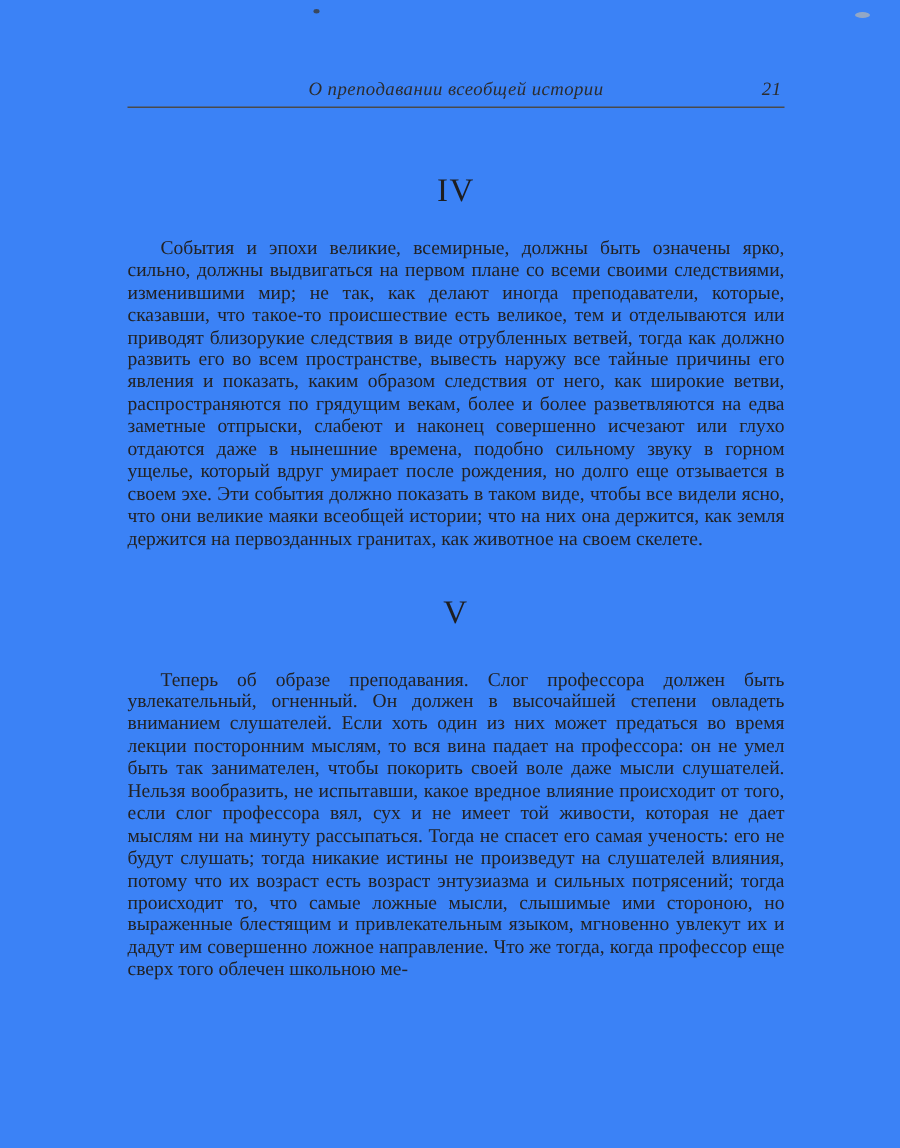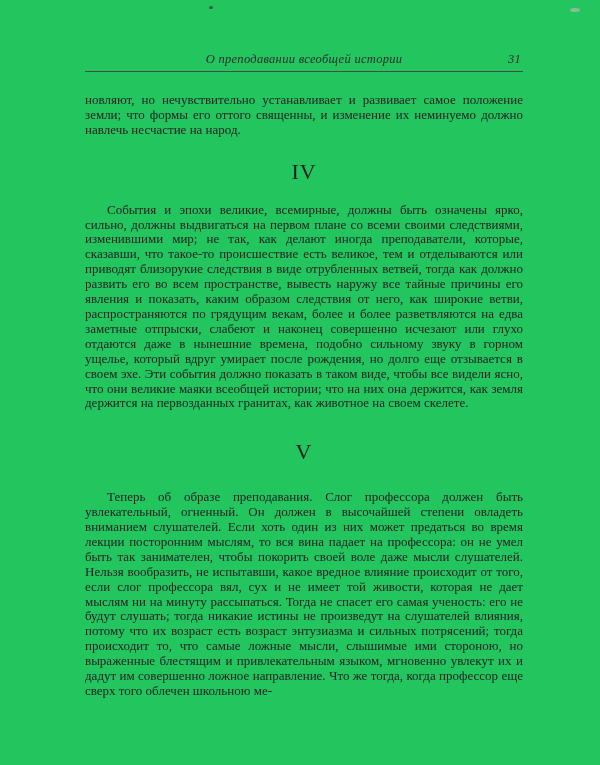--- a/index.html
+++ b/index.html
@@ -9,21 +9,21 @@
   body {
     width: 600px;
     height: 765px;
     background: #f4f3f0;
     overflow: hidden;
     position: relative;
   }
   .scan-page {
     position: absolute;
     inset: 0;
-    background: #22c55e;
+    background: #3b82f6;
     color: #1e1e20;
     font-family: "Liberation Serif", "DejaVu Serif", serif;
   }
   
   .speck-1 {
     position: absolute; left: 209px; top: 6px;
     width: 4px; height: 3px; background: #3a3a3a; border-radius: 50%;
     opacity: .8;
   }
   .speck-2 {
@@ -89,28 +89,27 @@
 </head>
 <body>
 
 <div class="scan-page">
 
   <span class="speck-1"></span>
   <span class="speck-2"></span>
 
   <div class="running-head">
     <span>О преподавании всеобщей истории</span>
-    <span class="page-number">31</span>
+    <span class="page-number">21</span>
   </div>
 
   <hr class="header-rule">
 
   <div class="body-text">
 
-    <p>новляют, но нечувствительно устанавливает и развивает самое положение земли; что формы его оттого священны, и изменение их неминуемо должно навлечь несчастие на народ.</p>
 
     <h2 class="section-heading">IV</h2>
 
     <p class="indent">События и эпохи великие, всемирные, должны быть означены ярко, сильно, должны выдвигаться на первом плане со всеми своими следствиями, изменившими мир; не так, как делают иногда преподаватели, которые, сказавши, что такое-то происшествие есть великое, тем и отделываются или приводят близорукие следствия в виде отрубленных ветвей, тогда как должно развить его во всем пространстве, вывесть наружу все тайные причины его явления и показать, каким образом следствия от него, как широкие ветви, распространяются по грядущим векам, более и более разветвляются на едва заметные отпрыски, слабеют и наконец совершенно исчезают или глухо отдаются даже в нынешние времена, подобно сильному звуку в горном ущелье, который вдруг умирает после рождения, но долго еще отзывается в своем эхе. Эти события должно показать в таком виде, чтобы все видели ясно, что они великие маяки всеобщей истории; что на них она держится, как земля держится на первозданных гранитах, как животное на своем скелете.</p>
 
     <h2 class="section-heading second">V</h2>
 
     <p class="indent">Теперь об образе преподавания. Слог профессора должен быть увлекательный, огненный. Он должен в высочайшей степени овладеть вниманием слушателей. Если хоть один из них может предаться во время лекции посторонним мыслям, то вся вина падает на профессора: он не умел быть так занимателен, чтобы покорить своей воле даже мысли слушателей. Нельзя вообразить, не испытавши, какое вредное влияние происходит от того, если слог профессора вял, сух и не имеет той живости, которая не дает мыслям ни на минуту рассыпаться. Тогда не спасет его самая ученость: его не будут слушать; тогда никакие истины не произведут на слушателей влияния, потому что их возраст есть возраст энтузиазма и сильных потрясений; тогда происходит то, что самые ложные мысли, слышимые ими стороною, но выраженные блестящим и привлекательным языком, мгновенно увлекут их и дадут им совершенно ложное направление. Что же тогда, когда профессор еще сверх того облечен школьною ме-</p>
 
   </div>

